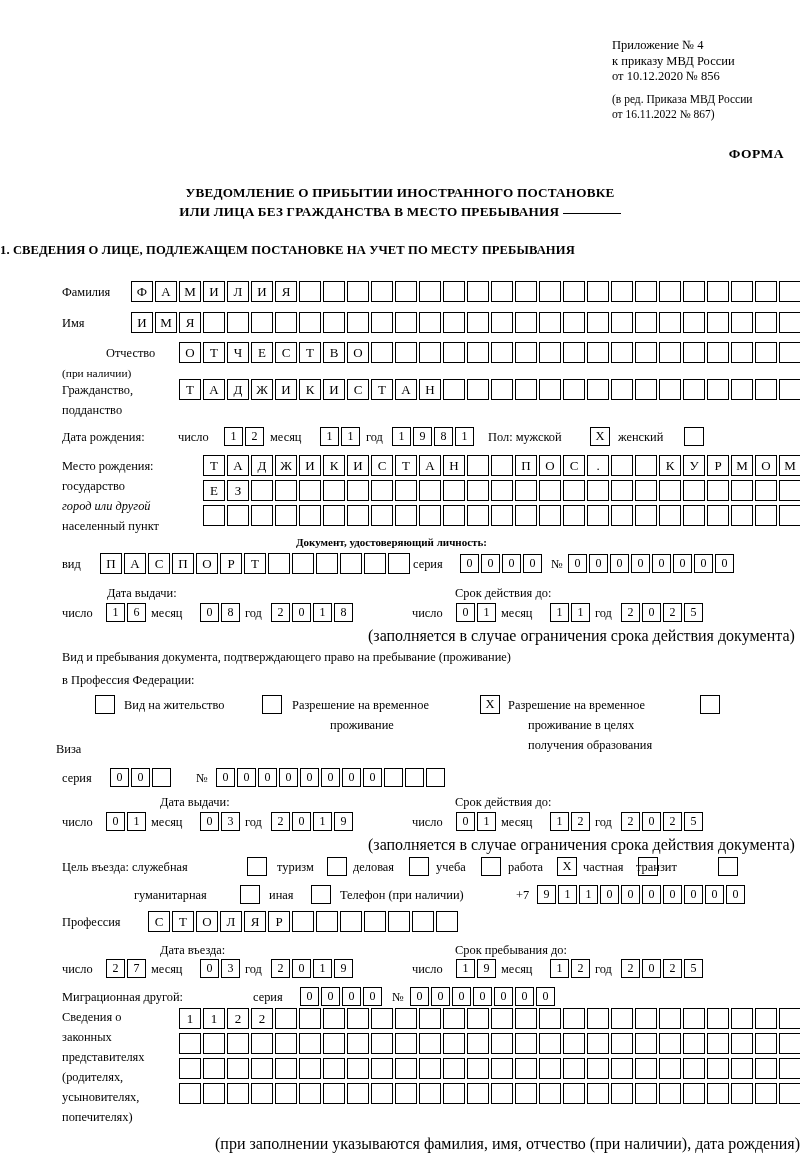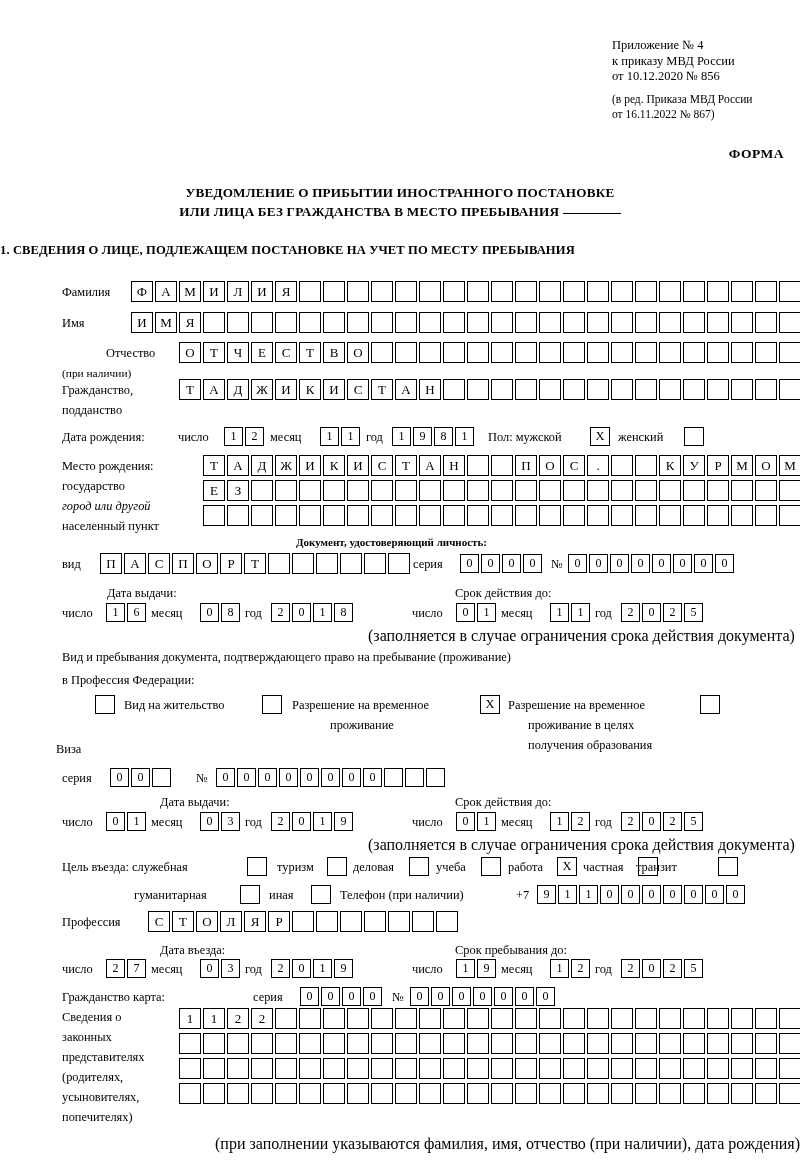--- a/index.html
+++ b/index.html
@@ -627,21 +627,21 @@
       <div class="cell">2</div>
     </div>
   <div class="lbl" style="top:962px; left:595px;">год</div>
   <div class="cells small" id="grid-stay-year" style="top:959px; left:621px;">
       <div class="cell">2</div>
       <div class="cell">0</div>
       <div class="cell">2</div>
       <div class="cell">5</div>
     </div>
 
-  <div class="lbl" style="top:990px; left:62px;">Гражданство карта:</div>
+  <div class="lbl" style="top:990px; left:62px;">Миграционная другой:</div>
   <div class="lbl" style="top:990px; left:253px;">серия</div>
   <div class="cells small" id="grid-mig-series" style="top:987px; left:300px;">
       <div class="cell">0</div>
       <div class="cell">0</div>
       <div class="cell">0</div>
       <div class="cell">0</div>
     </div>
   <div class="lbl" style="top:990px; left:392px;">№</div>
   <div class="cells small" id="grid-mig-number" style="top:987px; left:410px;">
       <div class="cell">0</div>

